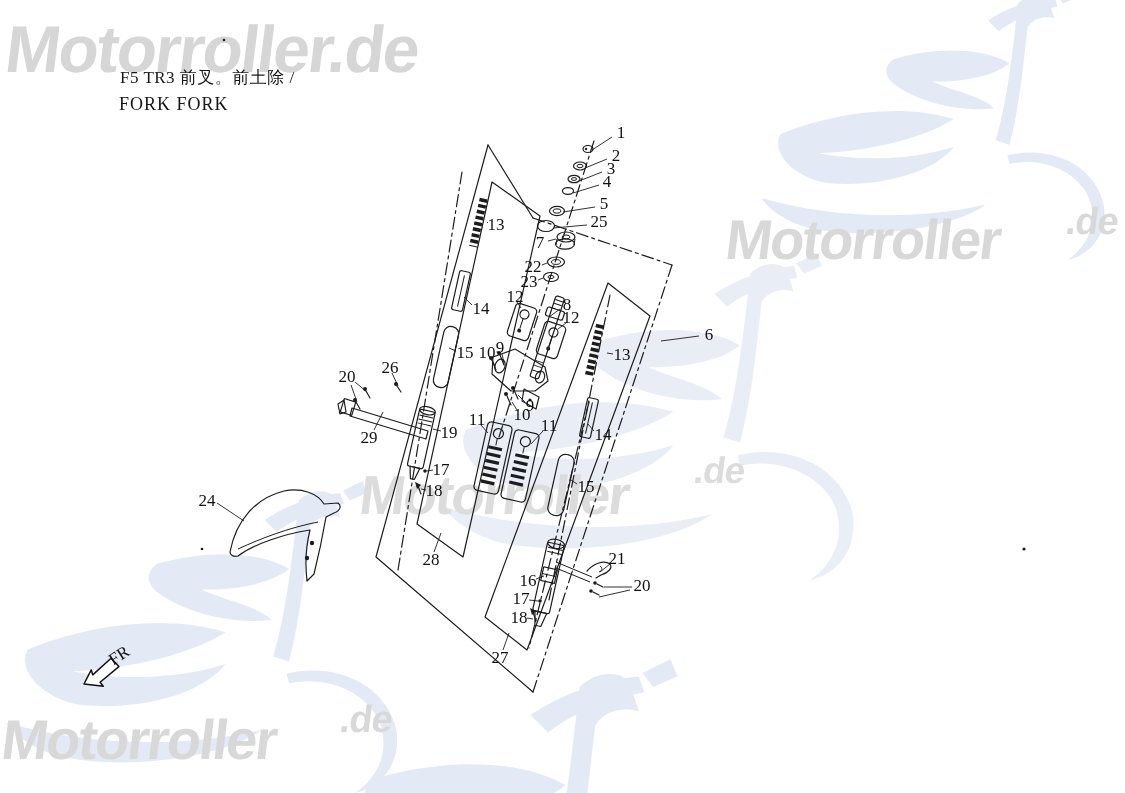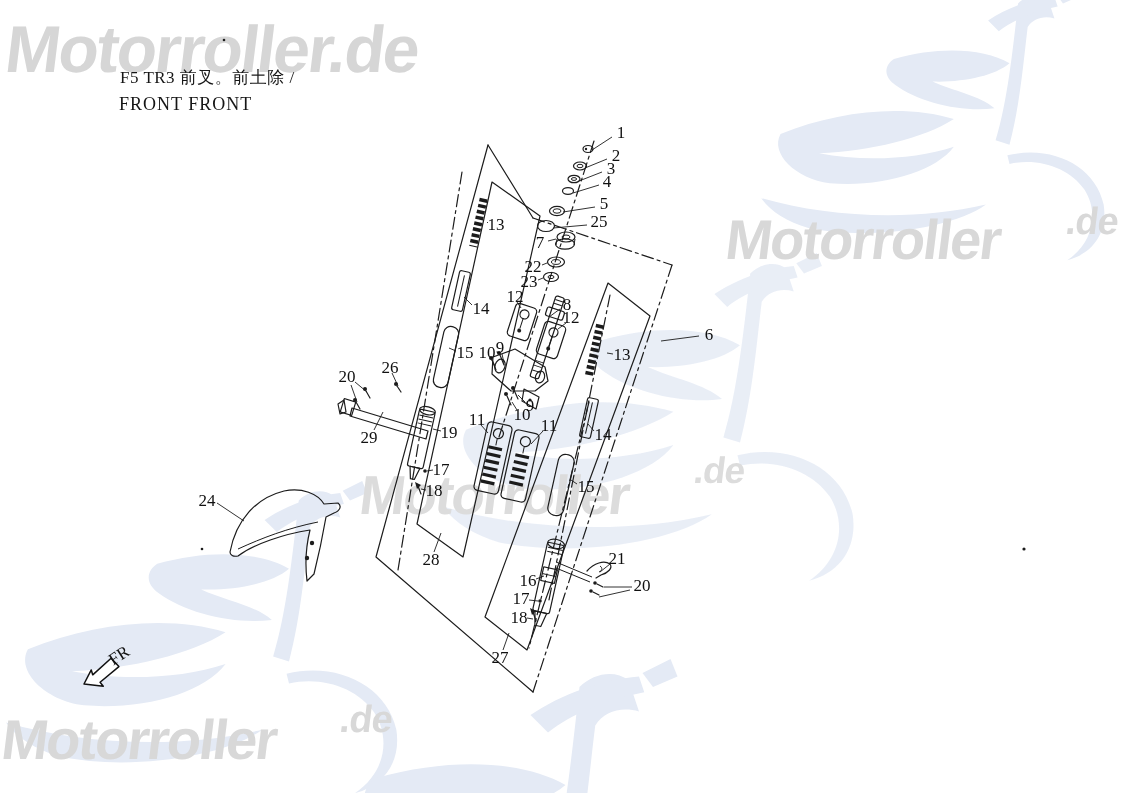--- a/index.html
+++ b/index.html
@@ -325,15 +325,15 @@
         <text x="519" y="623" text-anchor="middle" class="plabel">18</text>
         <line x1="610" y1="564" x2="600" y2="572" class="lead"></line>
         <text x="617" y="564" text-anchor="middle" class="plabel">21</text>
         <line x1="632" y1="587" x2="604" y2="587" class="lead"></line>
         <line x1="630" y1="590" x2="599" y2="597" class="lead"></line>
         <text x="642" y="591" text-anchor="middle" class="plabel">20</text>
       </g>
   </svg>
 
   <div class="title-line1">F5 TR3    前叉。前土除 /</div>
-  <div class="title-line2">FRONT FRONT</div>
+  <div class="title-line2">FORK FORK</div>
 
 </div>
 
 </body></html>

